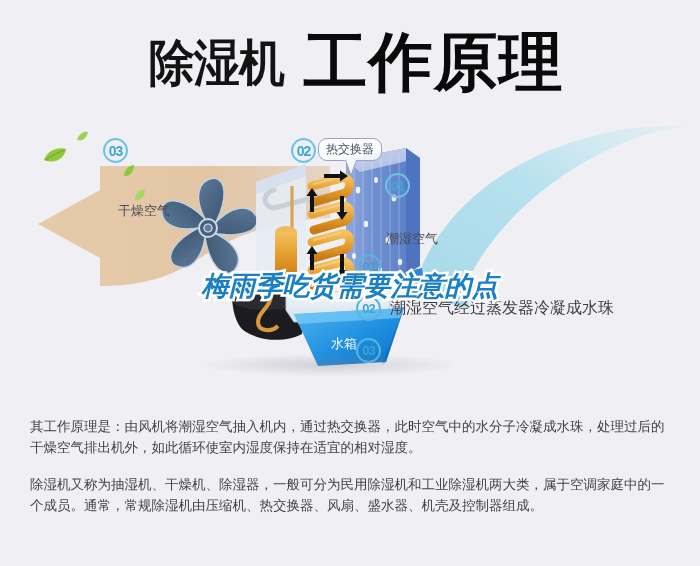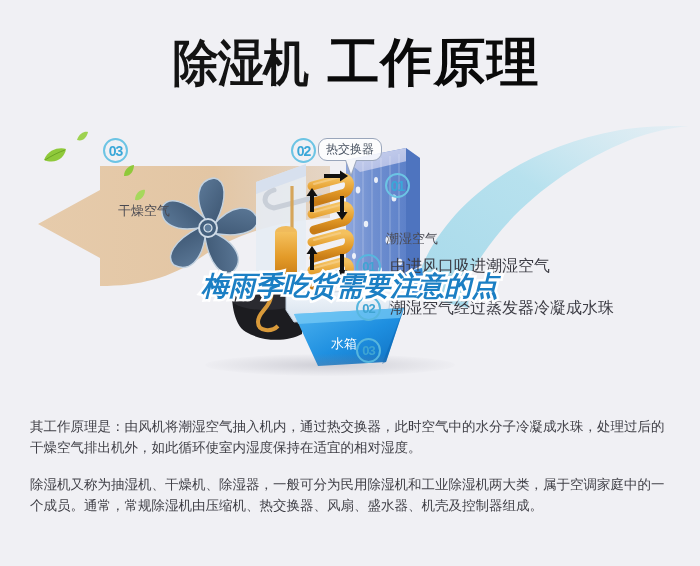--- a/index.html
+++ b/index.html
@@ -18,21 +18,21 @@
     display:flex;align-items:center;justify-content:center;
   }
   .title-a{
     font-family:"Liberation Sans","DejaVu Sans",sans-serif;
     font-weight:700;font-size:50px;color:#131313;
     letter-spacing:-1px;line-height:1;
     transform:scaleX(.92);transform-origin:right center;
   }
   .title-b{
     font-family:"Liberation Serif","DejaVu Serif",serif;
-    font-weight:700;font-size:52px;color:#0a0a0a;
+    font-weight:700;font-size:64px;color:#0a0a0a;
     line-height:1;margin-left:20px;letter-spacing:1px;
   }
 
   
   .stage{position:absolute;left:0;top:118px;width:700px;height:270px;}
 
   
   .tan-arrow{position:absolute;left:30px;top:40px;width:300px;height:130px;}
   
   .cyan-band{position:absolute;left:330px;top:8px;width:360px;height:200px;}
@@ -308,21 +308,20 @@
     <div class="num-badge" style="left:291px;top:20px;">02</div>
     <div class="bubble" style="left:318px;top:20px;font-family:Liberation Serif, serif;">热交换器</div>
 
     <div class="num-badge" style="left:385px;top:55px;">01</div>
     <div class="cap-txt" style="left:386px;top:92px;margin-top:20px;">潮湿空气</div>
   </div>
 
   <div class="legend">
     <div class="legend-row">
       <span class="legend-num">01</span>
-      <span class="legend-txt">由进风口吸进潮湿空气</span>
     </div>
     <div class="legend-row">
       <span class="legend-num">02</span>
       <span class="legend-txt">潮湿空气经过蒸发器冷凝成水珠</span>
     </div>
     <div class="legend-row">
       <span class="legend-num">03</span>
     </div>
   </div>
 

